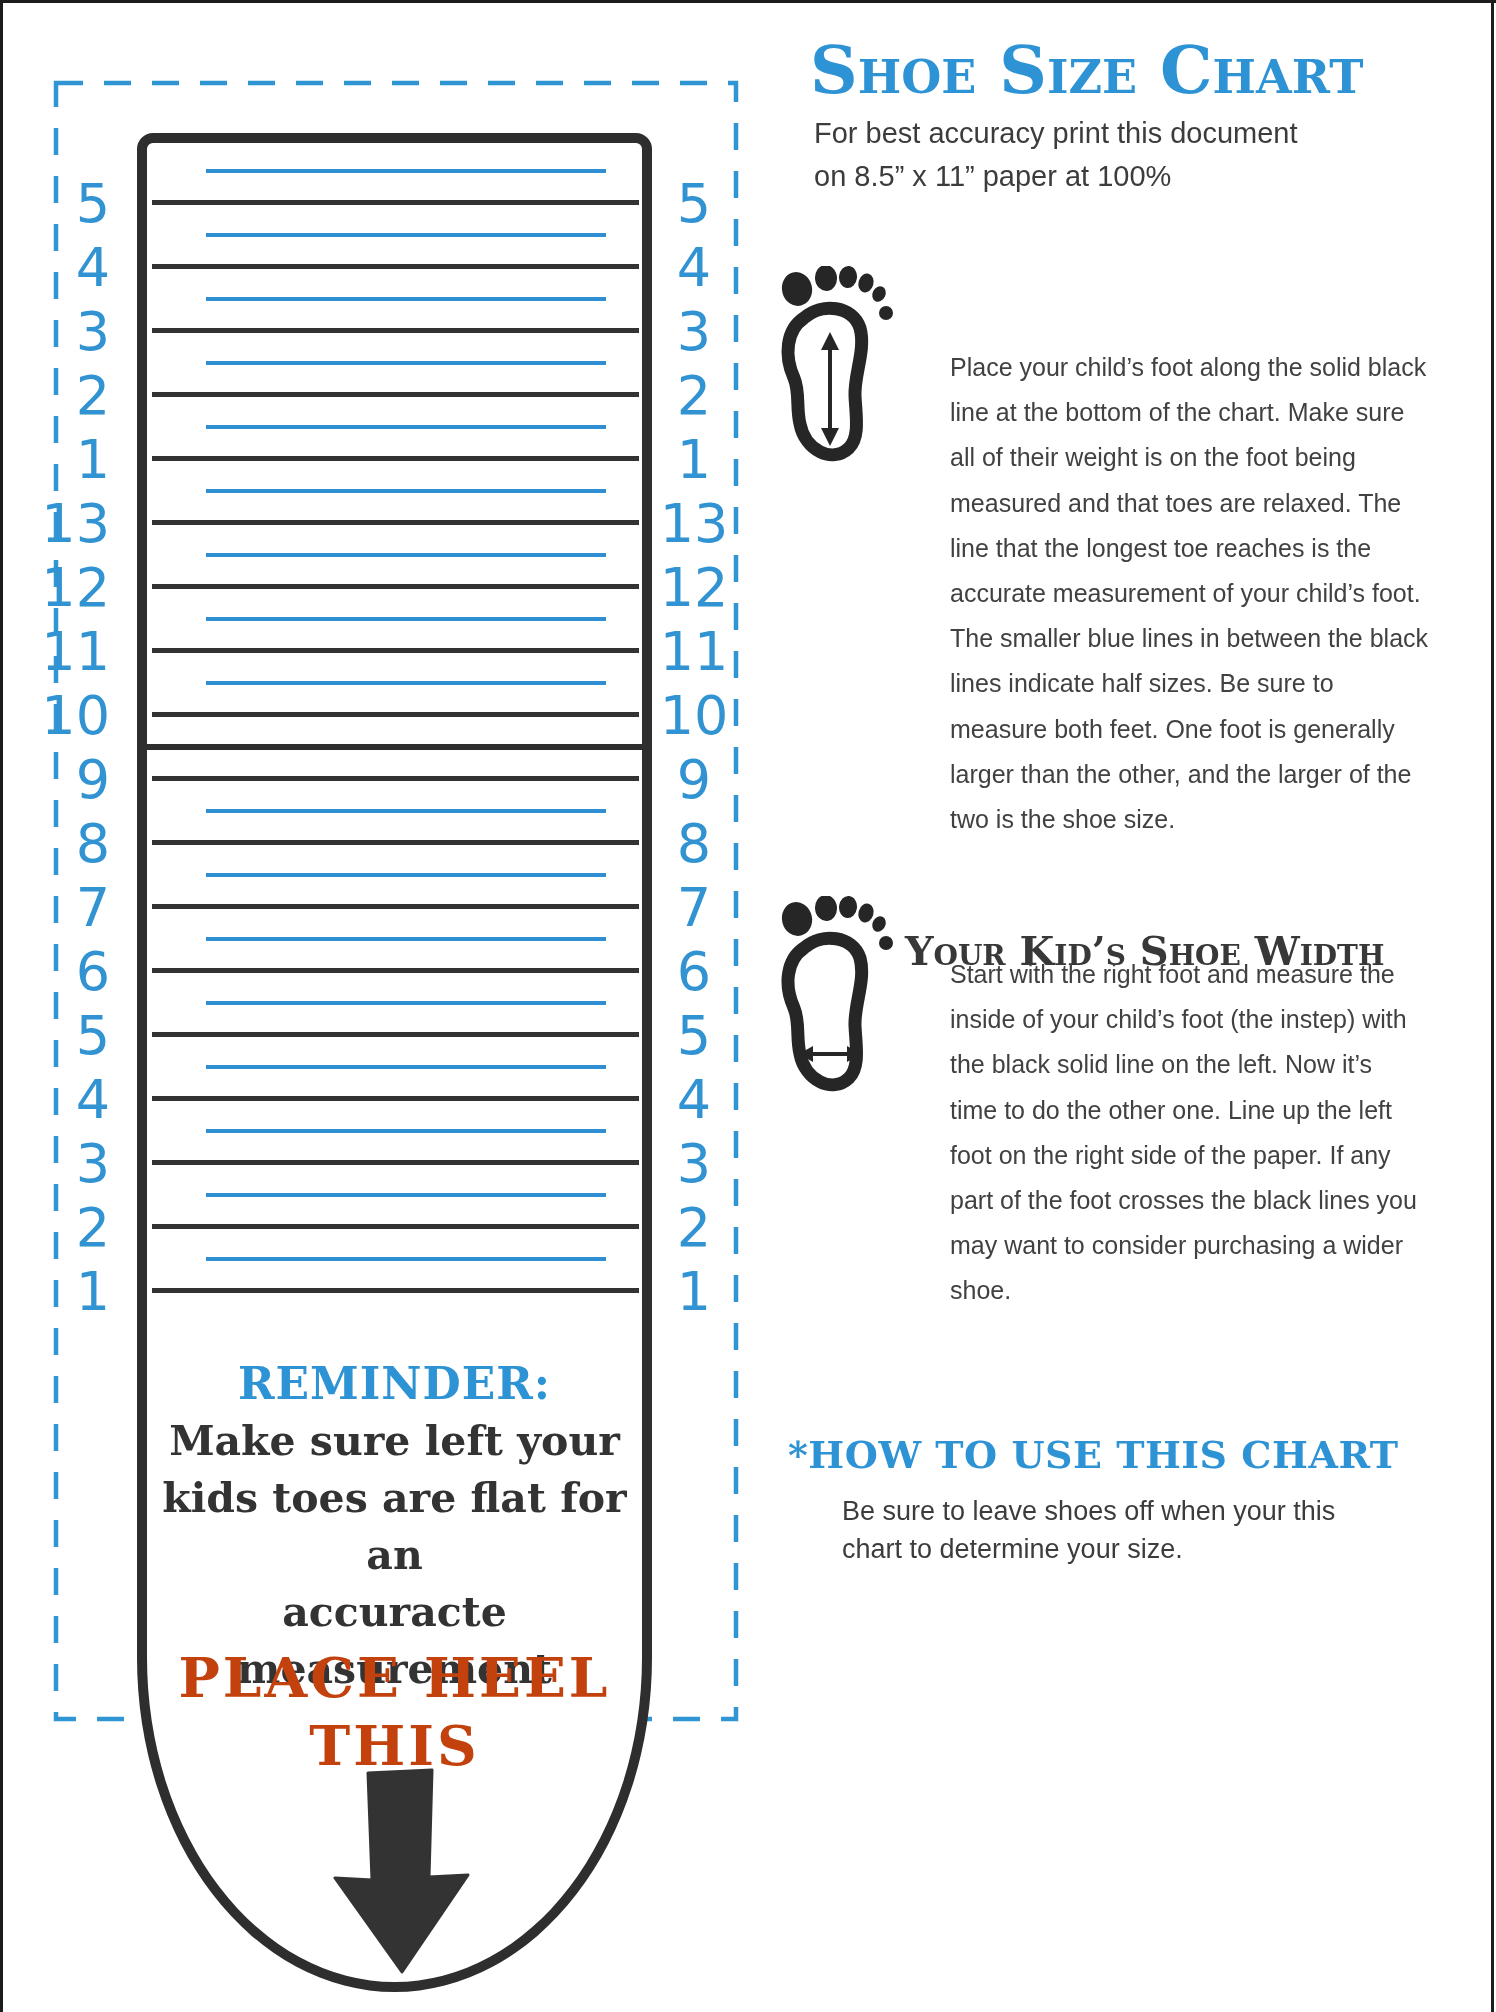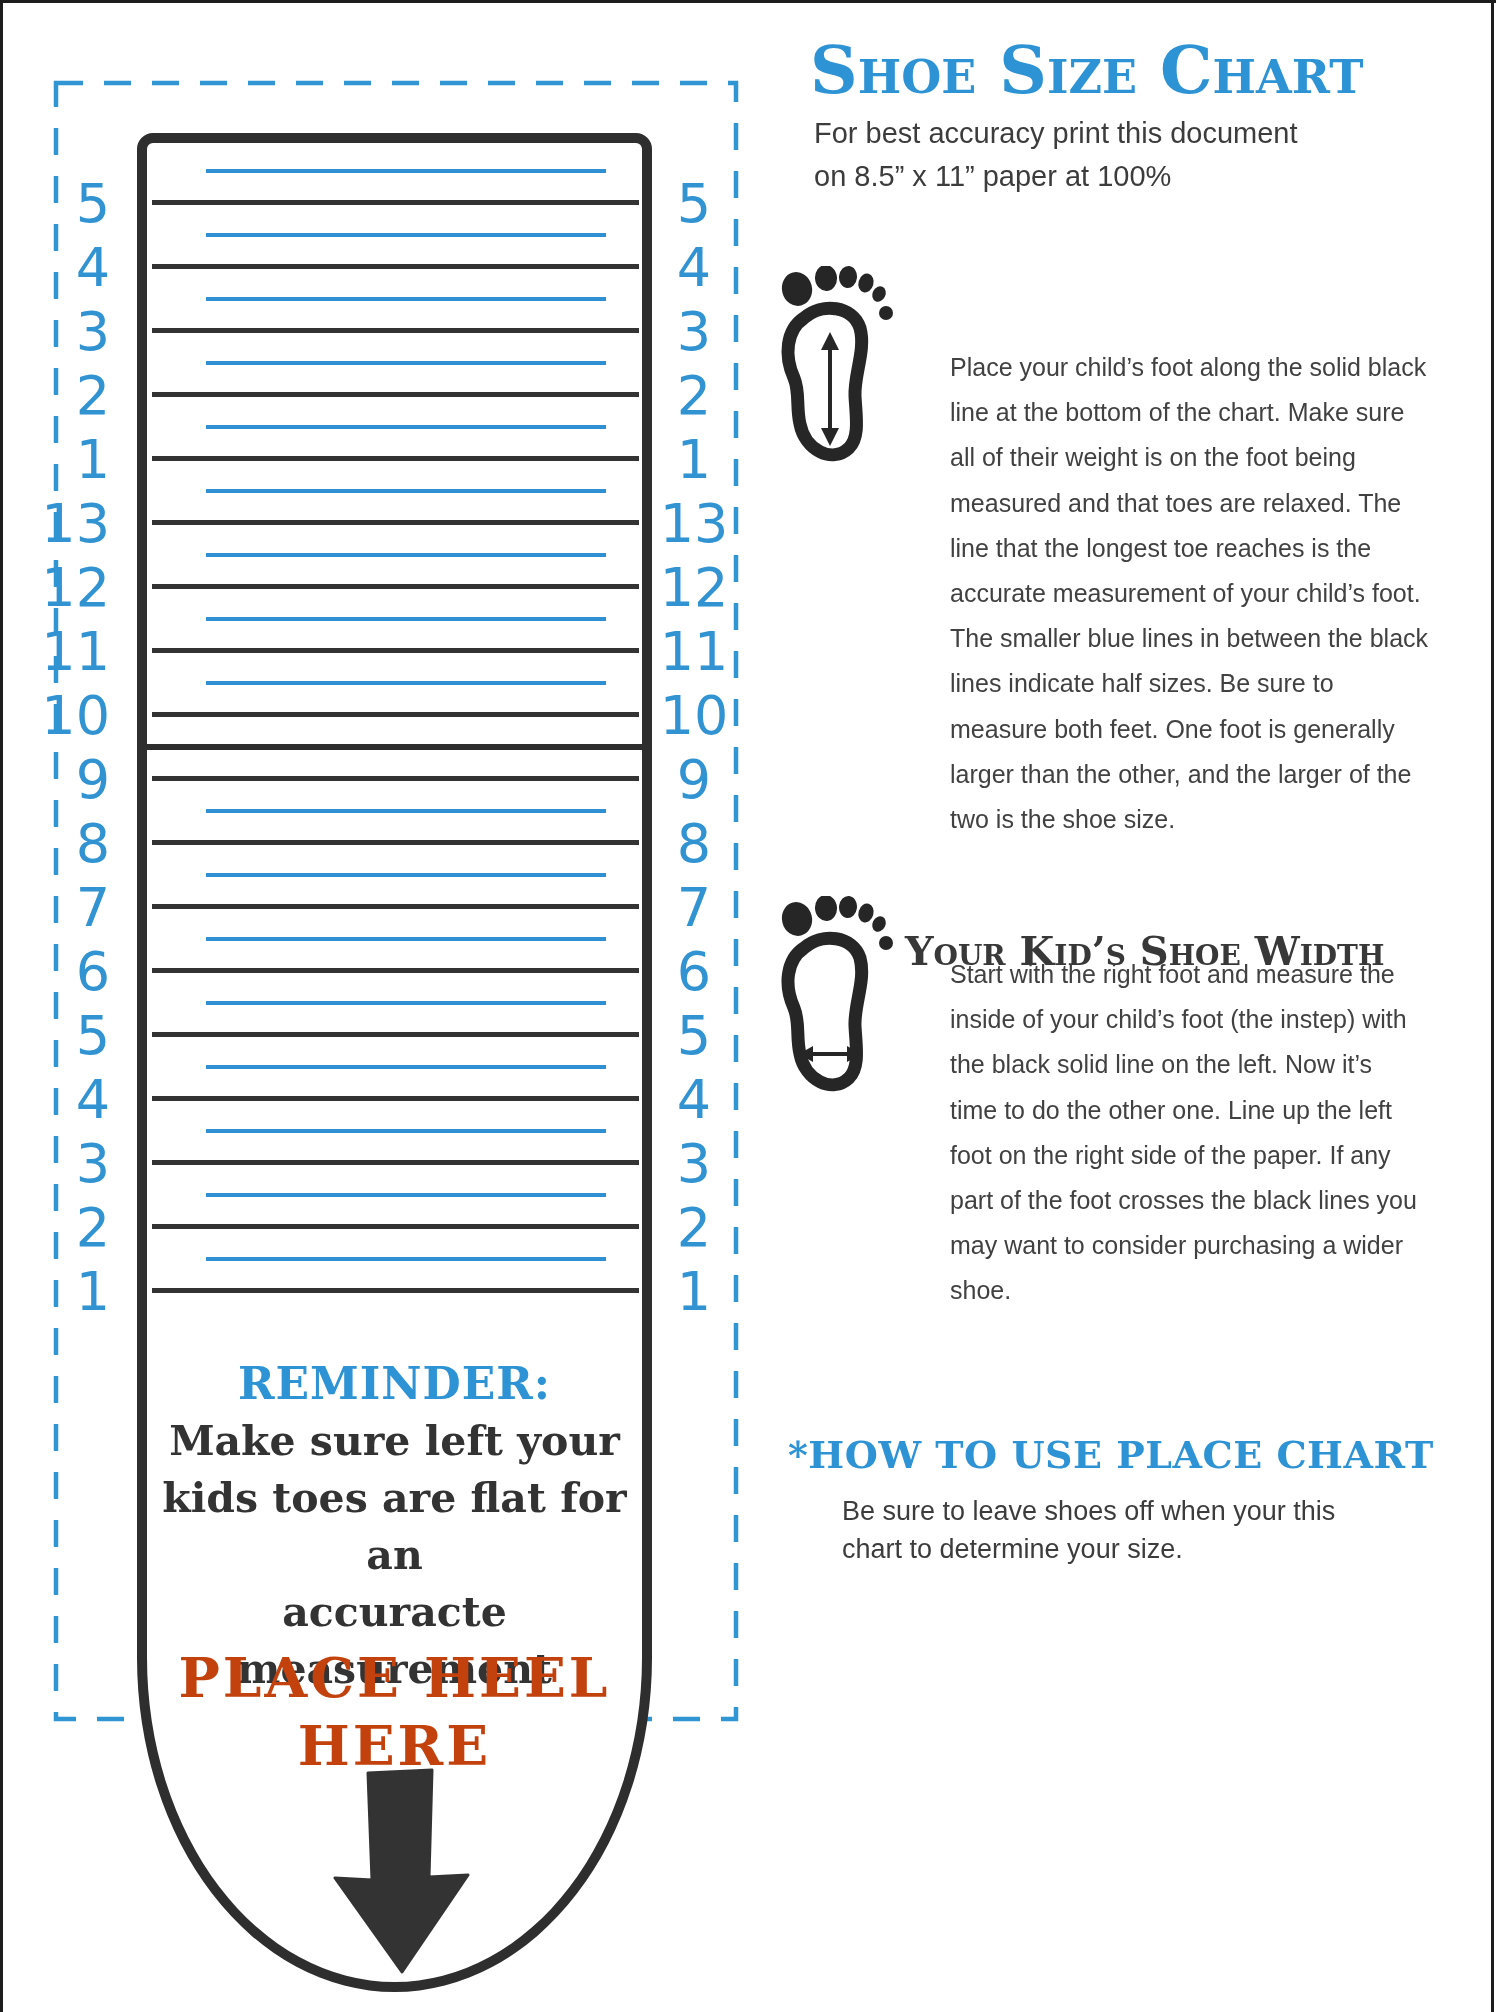--- a/index.html
+++ b/index.html
@@ -148,21 +148,21 @@
 
     <div class="reminder">
       <div class="reminder-heading">REMINDER:</div>
       <div class="reminder-line">Make sure left your</div>
       <div class="reminder-line">kids toes are flat for an</div>
       <div class="reminder-line">accuracte measurement</div>
     </div>
 
     <div class="heel">
       <div>PLACE  HEEL</div>
-      <div>HERE</div>
+      <div>THIS</div>
     </div>
   </div>
 
   <svg class="heel-arrow" width="180" height="215" viewBox="0 0 180 215">
     <polygon points="58,8 122,5 119,112 158,110 92,207 25,113 62,115" fill="#333" stroke="#333" stroke-width="3" stroke-linejoin="round"></polygon>
   </svg>
 
   <div class="title">Shoe Size Chart</div>
   <div class="subtitle">For best accuracy print this document
 on 8.5” x 11” paper at 100%</div>
@@ -208,16 +208,16 @@
   <div class="section-heading h2">Your Kid’s Shoe Width</div>
   <div class="para p2">Start with the right foot and measure the
 inside of your child’s foot (the instep) with
 the black solid line on the left.  Now it’s
 time to do the other one.  Line up the left
 foot on the right side of the paper.  If any
 part of the foot crosses the black lines you
 may want to consider purchasing a wider
 shoe.</div>
 
-  <div class="howto-heading">*HOW TO USE PLACE CHART</div>
+  <div class="howto-heading">*HOW TO USE THIS CHART</div>
   <div class="howto-body">Be sure to leave shoes off when your this
 chart to determine your size.</div>
 </div>
 
 </body></html>

